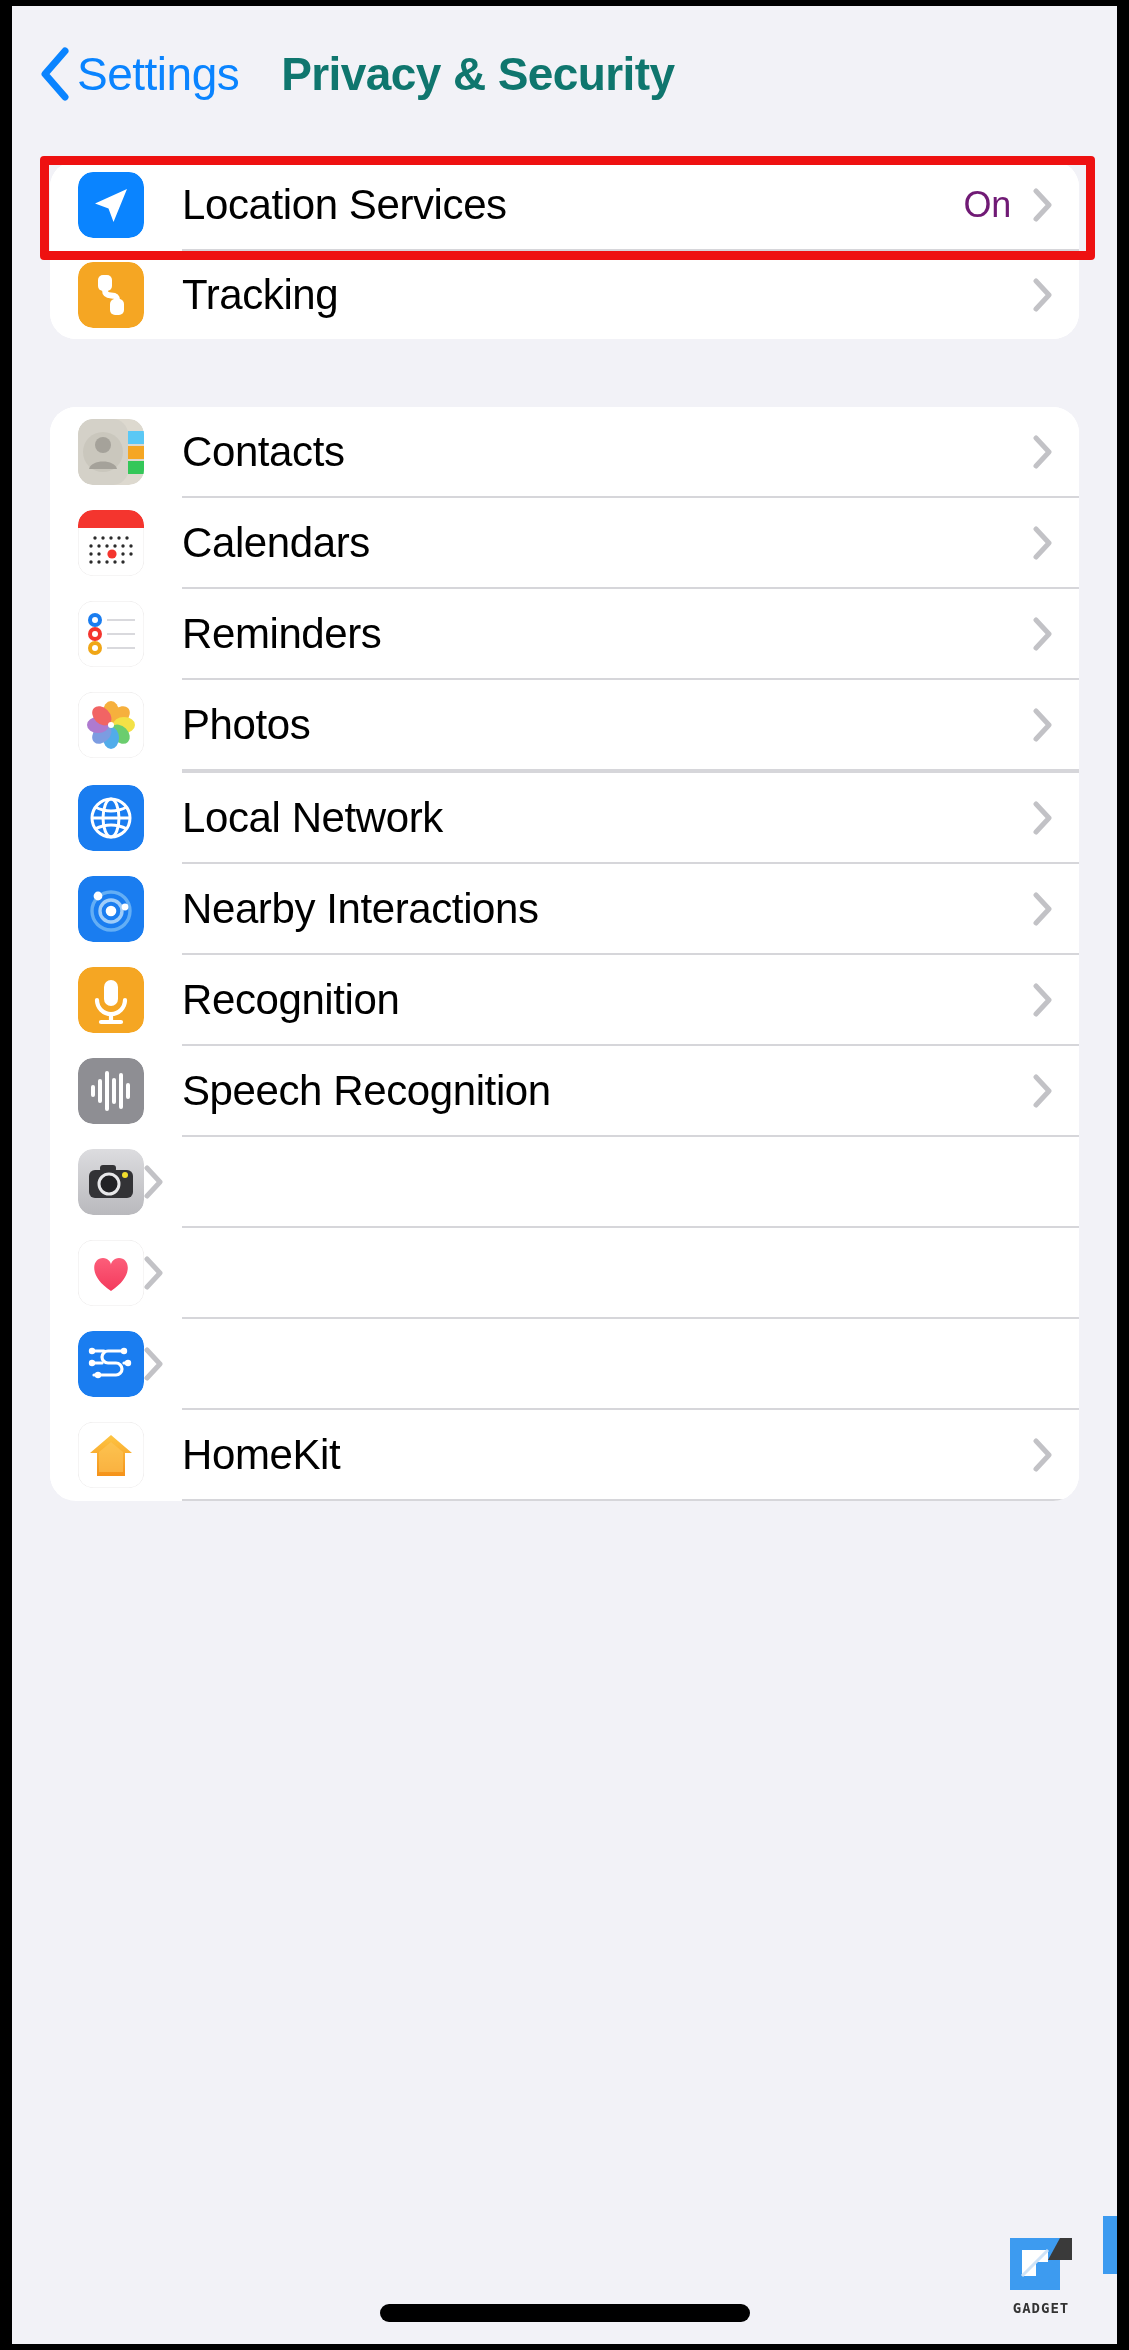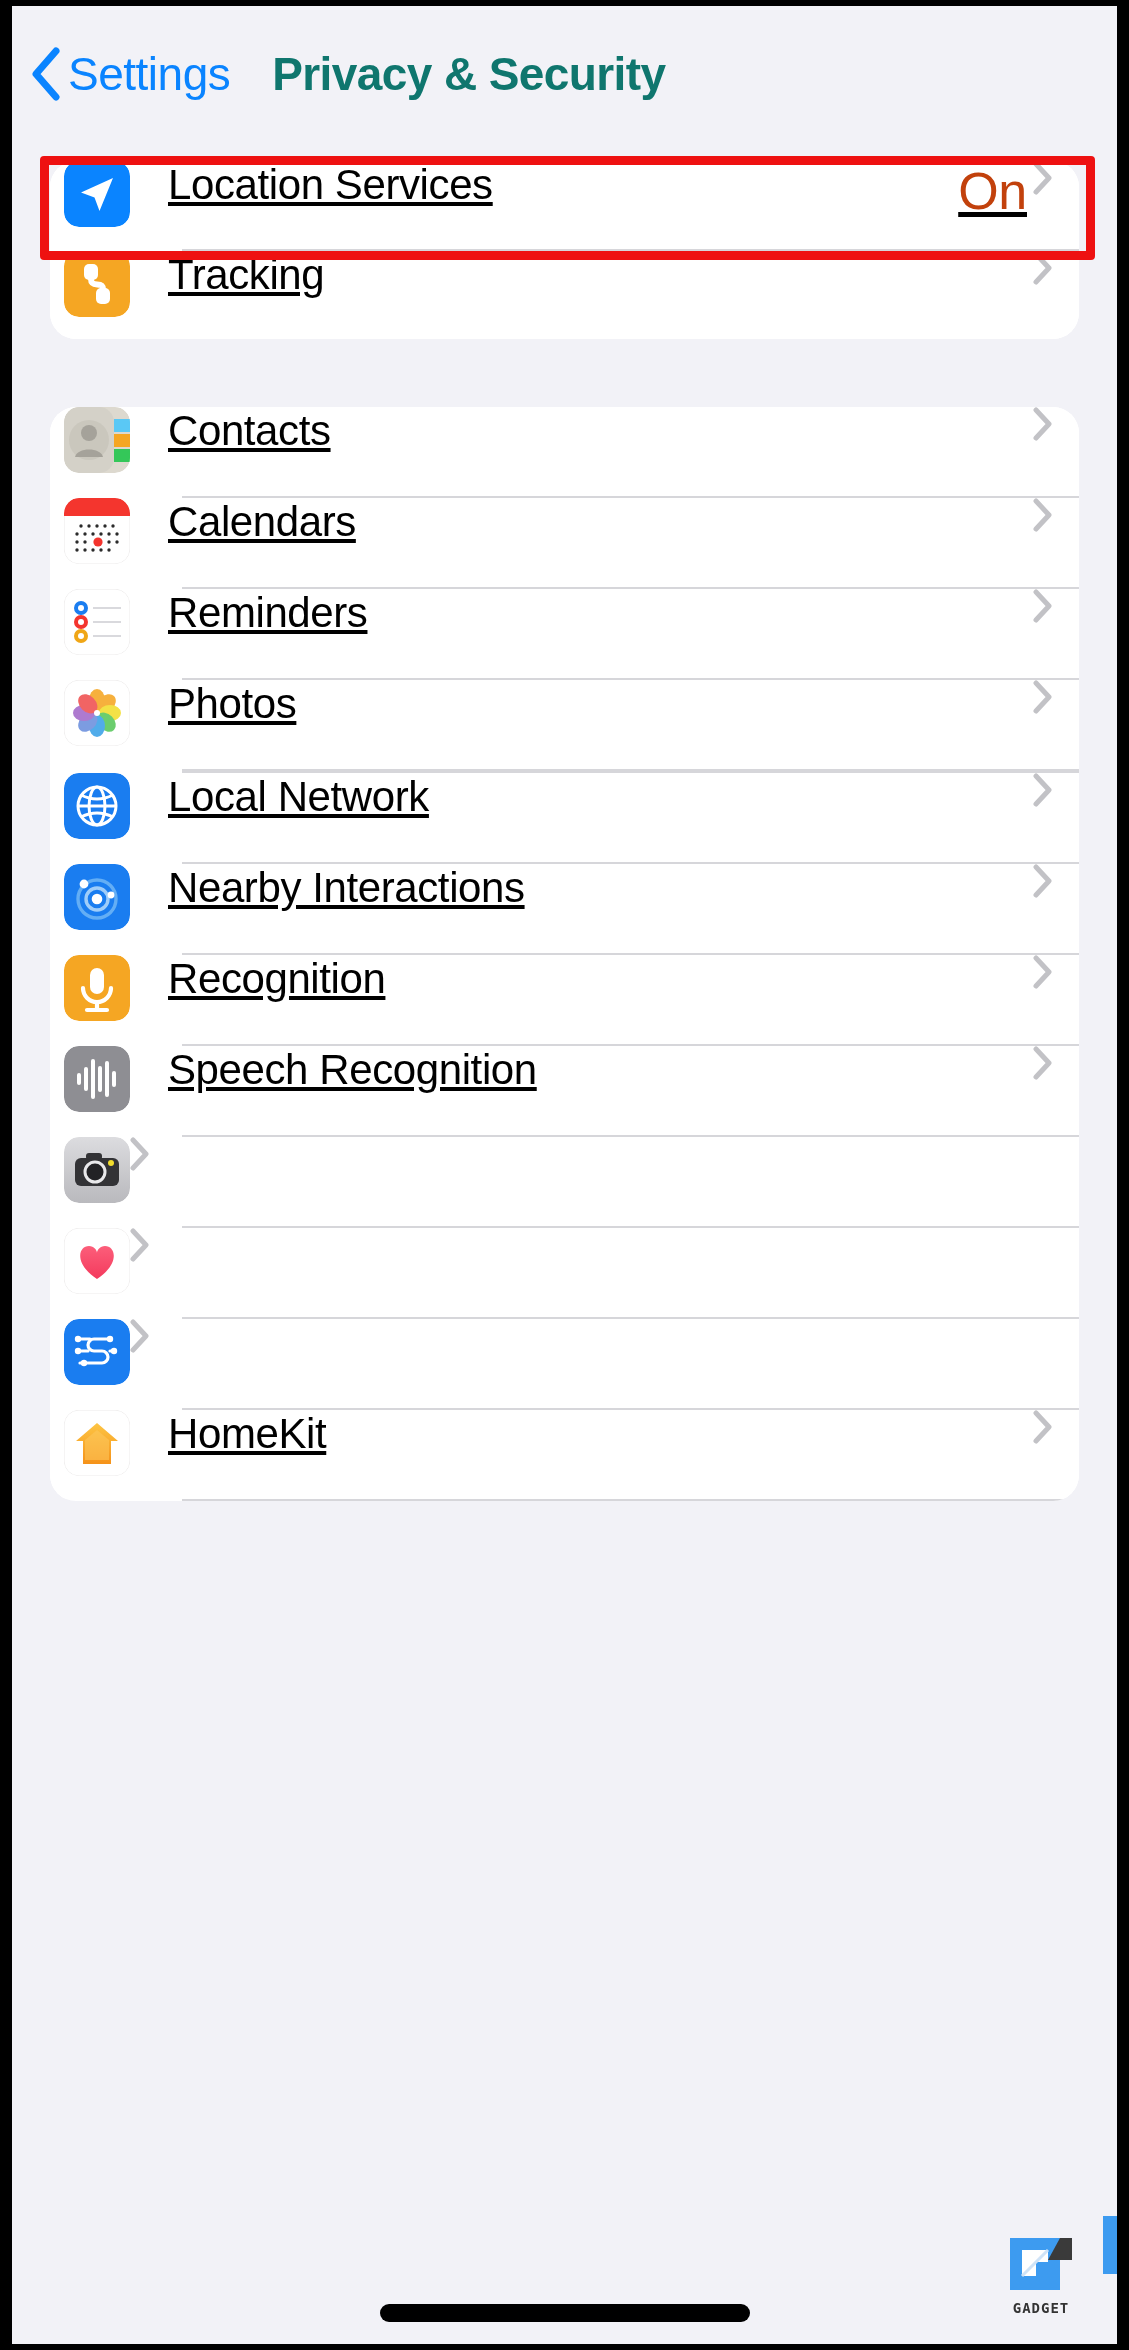--- a/index.html
+++ b/index.html
@@ -27,20 +27,21 @@
     overflow: hidden;
   }
 
   
   #navbar {
     position: relative;
     height: 135px;
     display: flex;
     align-items: center;
     background: #f2f2f7;
+    padding-left: 9px;
   }
   #back-button {
     display: flex;
     align-items: center;
     margin-left: 18px;
     cursor: pointer;
   }
   #back-chevron {
     width: 30px;
     height: 54px;
@@ -69,27 +70,26 @@
     background: #ffffff;
     border-radius: 26px;
     overflow: hidden;
   }
   #card-primary { margin-top: 20px; }
   #card-apps    { margin-top: 68px; }
 
   .row {
     position: relative;
     display: flex;
-    align-items: flex-start;
+    align-items: center;
     height: 88px;
-    padding-left: 14px;
+    padding-left: 28px;
     padding-right: 26px;
     background: #fff;
     cursor: pointer;
-    text-decoration: underline;
   }
   .row.tall { height: 89px; }
 
   .row-icon {
     width: 66px;
     height: 66px;
     flex: none;
     border-radius: 15px;
     position: relative;
     overflow: hidden;
@@ -98,23 +98,23 @@
 
   .row-label {
     flex: 1;
     margin-left: 38px;
     font-size: 42px;
     color: #000;
     letter-spacing: -0.4px;
     white-space: nowrap;
   }
   .row-value {
-    font-size: 52px;
-    color: #c2410c;
-    margin-right: 6px;
+    font-size: 36px;
+    color: #701a75;
+    margin-right: 22px;
     letter-spacing: -0.3px;
   }
   .chev {
     width: 20px;
     height: 34px;
     flex: none;
   }
 
   .sep {
     height: 2px;

